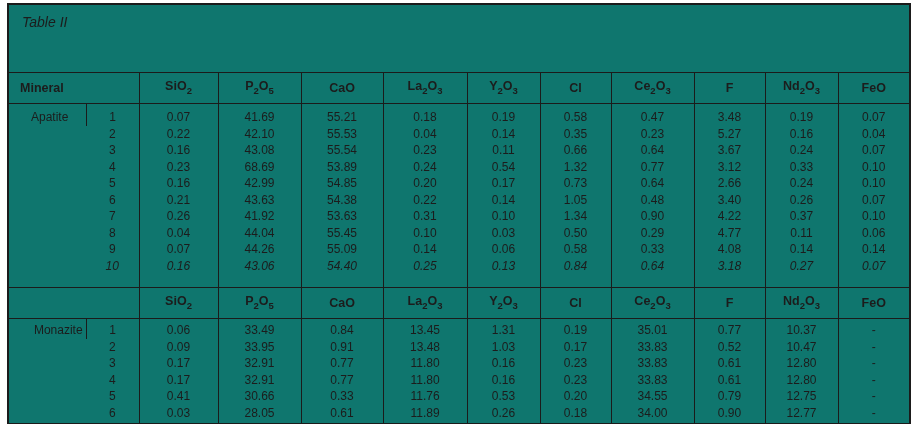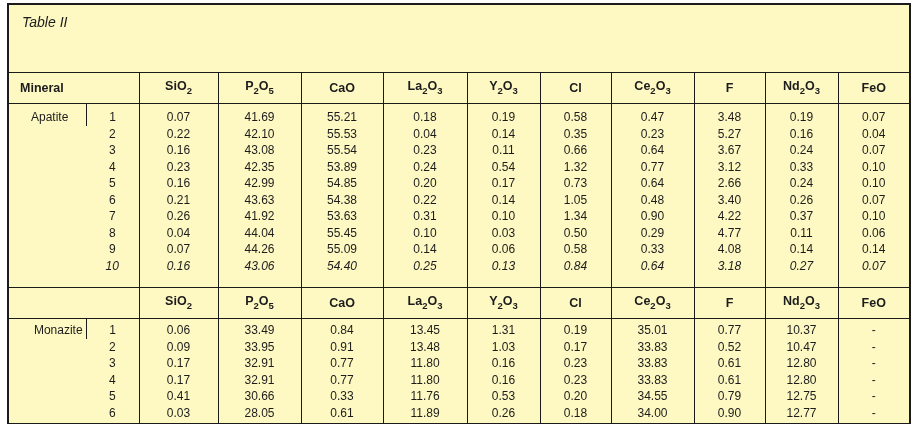--- a/index.html
+++ b/index.html
@@ -1,20 +1,20 @@
 <!DOCTYPE html>
 <html><head>
 <meta charset="utf-8">
 <style>
   html,body{margin:0;padding:0;background:#ffffff;}
   body{width:917px;height:433px;overflow:hidden;position:relative;
        font-family:"Liberation Sans","DejaVu Sans",sans-serif;color:#1c1c1c;}
   .frame{position:absolute;left:7px;top:3px;width:904px;height:421px;box-sizing:border-box;
          border-top:2px solid #1b1b1b;border-left:2px solid #1b1b1b;border-right:2px solid #1b1b1b;
-         overflow:hidden;background:#fef9c3;}
+         overflow:hidden;background:#0f766e;}
   .caption{height:67px;box-sizing:border-box;padding:9px 13px 0 13px;}
   .tbl-label{font-style:italic;font-size:14px;line-height:16px;margin:0 0 9px 0;font-weight:400;}
   .tbl-title{font-weight:bold;font-size:17px;line-height:20px;margin:0;white-space:nowrap;overflow:hidden;}
   table{border-collapse:collapse;table-layout:fixed;width:900px;margin:0;}
   col.c-min{width:77px;} col.c-num{width:53px;} col.c-sio2{width:79px;} col.c-p2o5{width:83px;}
   col.c-cao{width:82px;} col.c-la2o3{width:84px;} col.c-y2o3{width:73px;} col.c-cl{width:71px;}
   col.c-ce2o3{width:83px;} col.c-f{width:71px;} col.c-nd2o3{width:73px;} col.c-feo{width:71px;}
   td{border-left:1.5px solid #1b1b1b;vertical-align:top;font-size:12px;line-height:16.5px;
      padding:0;text-align:center;}
   td:first-child{border-left:none;}
@@ -104,21 +104,21 @@
           <td class="val">0.11</td>
           <td class="val">0.66</td>
           <td class="val">0.64</td>
           <td class="val">3.67</td>
           <td class="val">0.24</td>
           <td class="val">0.07</td>
         </tr>
         <tr>
           <td class="num">4</td>
           <td class="val">0.23</td>
-          <td class="val">42.35</td>
+          <td class="val">68.69</td>
           <td class="val">53.89</td>
           <td class="val">0.24</td>
           <td class="val">0.54</td>
           <td class="val">1.32</td>
           <td class="val">0.77</td>
           <td class="val">3.12</td>
           <td class="val">0.33</td>
           <td class="val">0.10</td>
         </tr>
         <tr>

